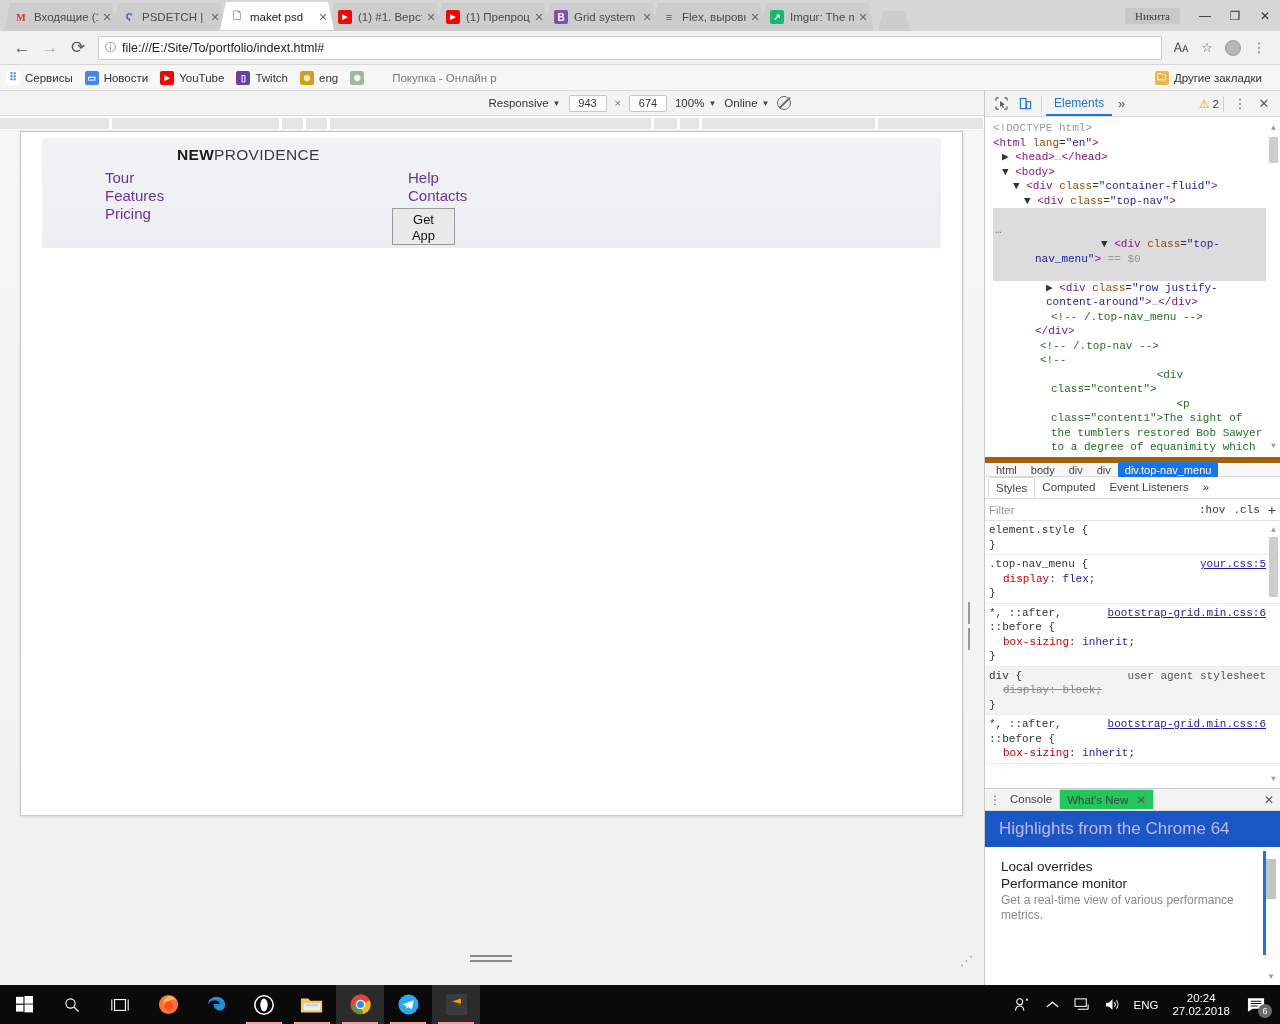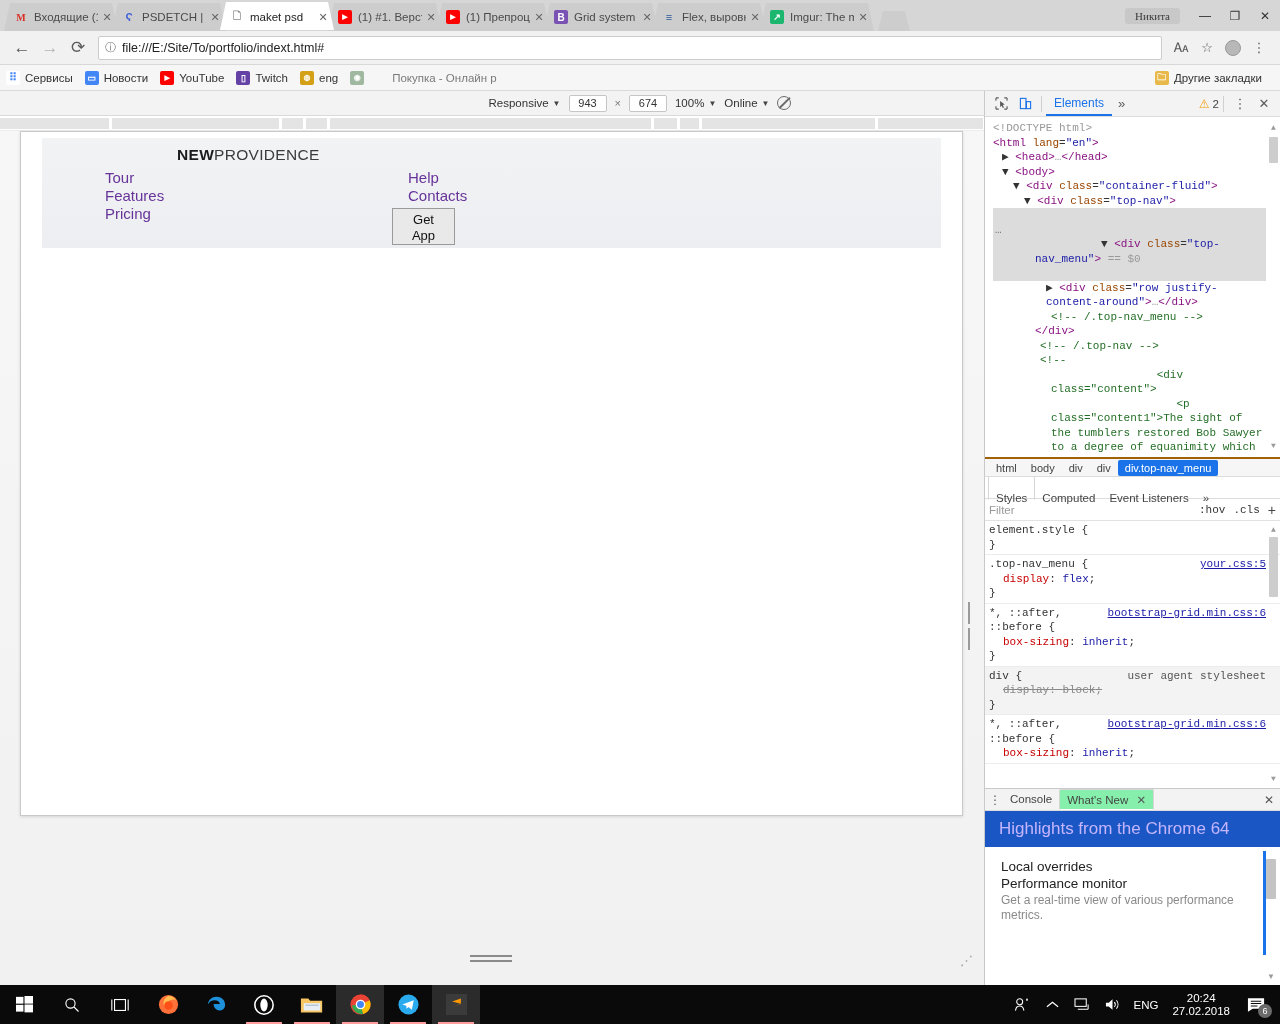--- a/index.html
+++ b/index.html
@@ -211,33 +211,33 @@
   }
   .dom-scroll {
     position:absolute; right:2px; top:4px; width:9px; bottom:4px;
   }
   .dom-scroll .up,.dom-scroll .dn{color:#9a9a9a;font-size:8px;text-align:center;}
   .dom-scroll .bar{position:absolute;top:16px;width:9px;height:26px;background:#cdcdcd;border-radius:1px;}
 
   
   .crumbs {
     height:20px; display:flex; align-items:center; gap:0;
-    border-top:2px solid #a16207; border-bottom:1px solid #dcdcdc;
+    border-top:6px solid #a16207; border-bottom:1px solid #dcdcdc;
     background:#f6f6f6; font-size:11px; color:#444; padding-left:4px;
   }
   .crumb { padding:0 7px; height:16px; line-height:16px; }
   .crumb.sel { background:#1a73e8; color:#fff; border-radius:2px;}
 
   
   .stylepane { flex:1 1 auto; display:flex; flex-direction:column; overflow:hidden;}
   .sp-tabs {
     height:22px; display:flex; align-items:center; border-bottom:1px solid #dcdcdc;
     font-size:11.5px; color:#444; padding-left:3px; background:#fff;
   }
-  .sp-tab{padding:11px 7px; height:21px; line-height:21px;}
+  .sp-tab{padding:0 7px; height:21px; line-height:21px;}
   .sp-tab.sel{ border:1px solid #d6d6d6; border-bottom:1px solid #fff; border-radius:2px 2px 0 0;}
   .sp-filter {
     height:22px;display:flex;align-items:center;border-bottom:1px solid #e2e2e2;
     font-size:11.5px;color:#666;padding:0 4px;gap:8px;
   }
   .sp-filter .fl{flex:1;color:#999;}
   .sp-filter .mono{font-family:"Liberation Mono",monospace;font-size:11px;color:#333;}
   .sp-plus{font-size:14px;color:#444;}
   .rules {
     flex:1; overflow:hidden; position:relative;
@@ -258,21 +258,21 @@
   .rules-scroll{position:absolute;right:2px;top:2px;width:9px;bottom:2px;}
   .rules-scroll .bar{position:absolute;top:14px;width:9px;height:60px;background:#cdcdcd;border-radius:1px;}
   .rules-scroll .up,.rules-scroll .dn{color:#9a9a9a;font-size:8px;text-align:center;}
 
   
   .drawer { flex:0 0 197px; display:flex; flex-direction:column; border-top:1px solid #c9c9c9;}
   .dw-tabs{height:22px;display:flex;align-items:center;font-size:11.5px;color:#444;
            background:#f3f3f3;border-bottom:1px solid #dcdcdc;padding-left:2px;}
   .dw-kebab{width:16px;text-align:center;color:#555;font-size:12px;}
   .dw-tab{padding:0 7px;height:21px;line-height:21px;}
-  .dw-tab.sel{background:#86efac;border:1px solid #d6d6d6;border-bottom:1px solid #fff;border-radius:2px 2px 0 0;}
+  .dw-tab.sel{background:#22c55e;border:1px solid #d6d6d6;border-bottom:1px solid #fff;border-radius:2px 2px 0 0;}
   .dw-x{margin-left:auto;padding:0 6px;color:#555;font-size:12px;}
   .wn-banner{background:#1a56c4;color:#c4b5fd;font-size:17px;padding:8px 14px;}
   .wn-body{flex:1;overflow:hidden;position:relative;padding:12px 16px 0 16px;background:#fff;}
   .wn-h{font-size:13.5px;color:#222;margin-bottom:2px;}
   .wn-p{font-size:12px;color:#8a8a8a;line-height:15px;margin-bottom:12px;}
   .wn-scroll{position:absolute;right:4px;top:4px;width:10px;bottom:4px;}
   .wn-scroll .bar{position:absolute;top:8px;width:10px;height:40px;background:#c4c4c4;border-radius:1px;}
   .wn-scroll .accent{position:absolute;top:0;width:3px;height:104px;background:#1a73e8;right:10px;}
   .wn-scroll .dn{position:absolute;bottom:0;width:10px;text-align:center;color:#9a9a9a;font-size:8px;}
 

